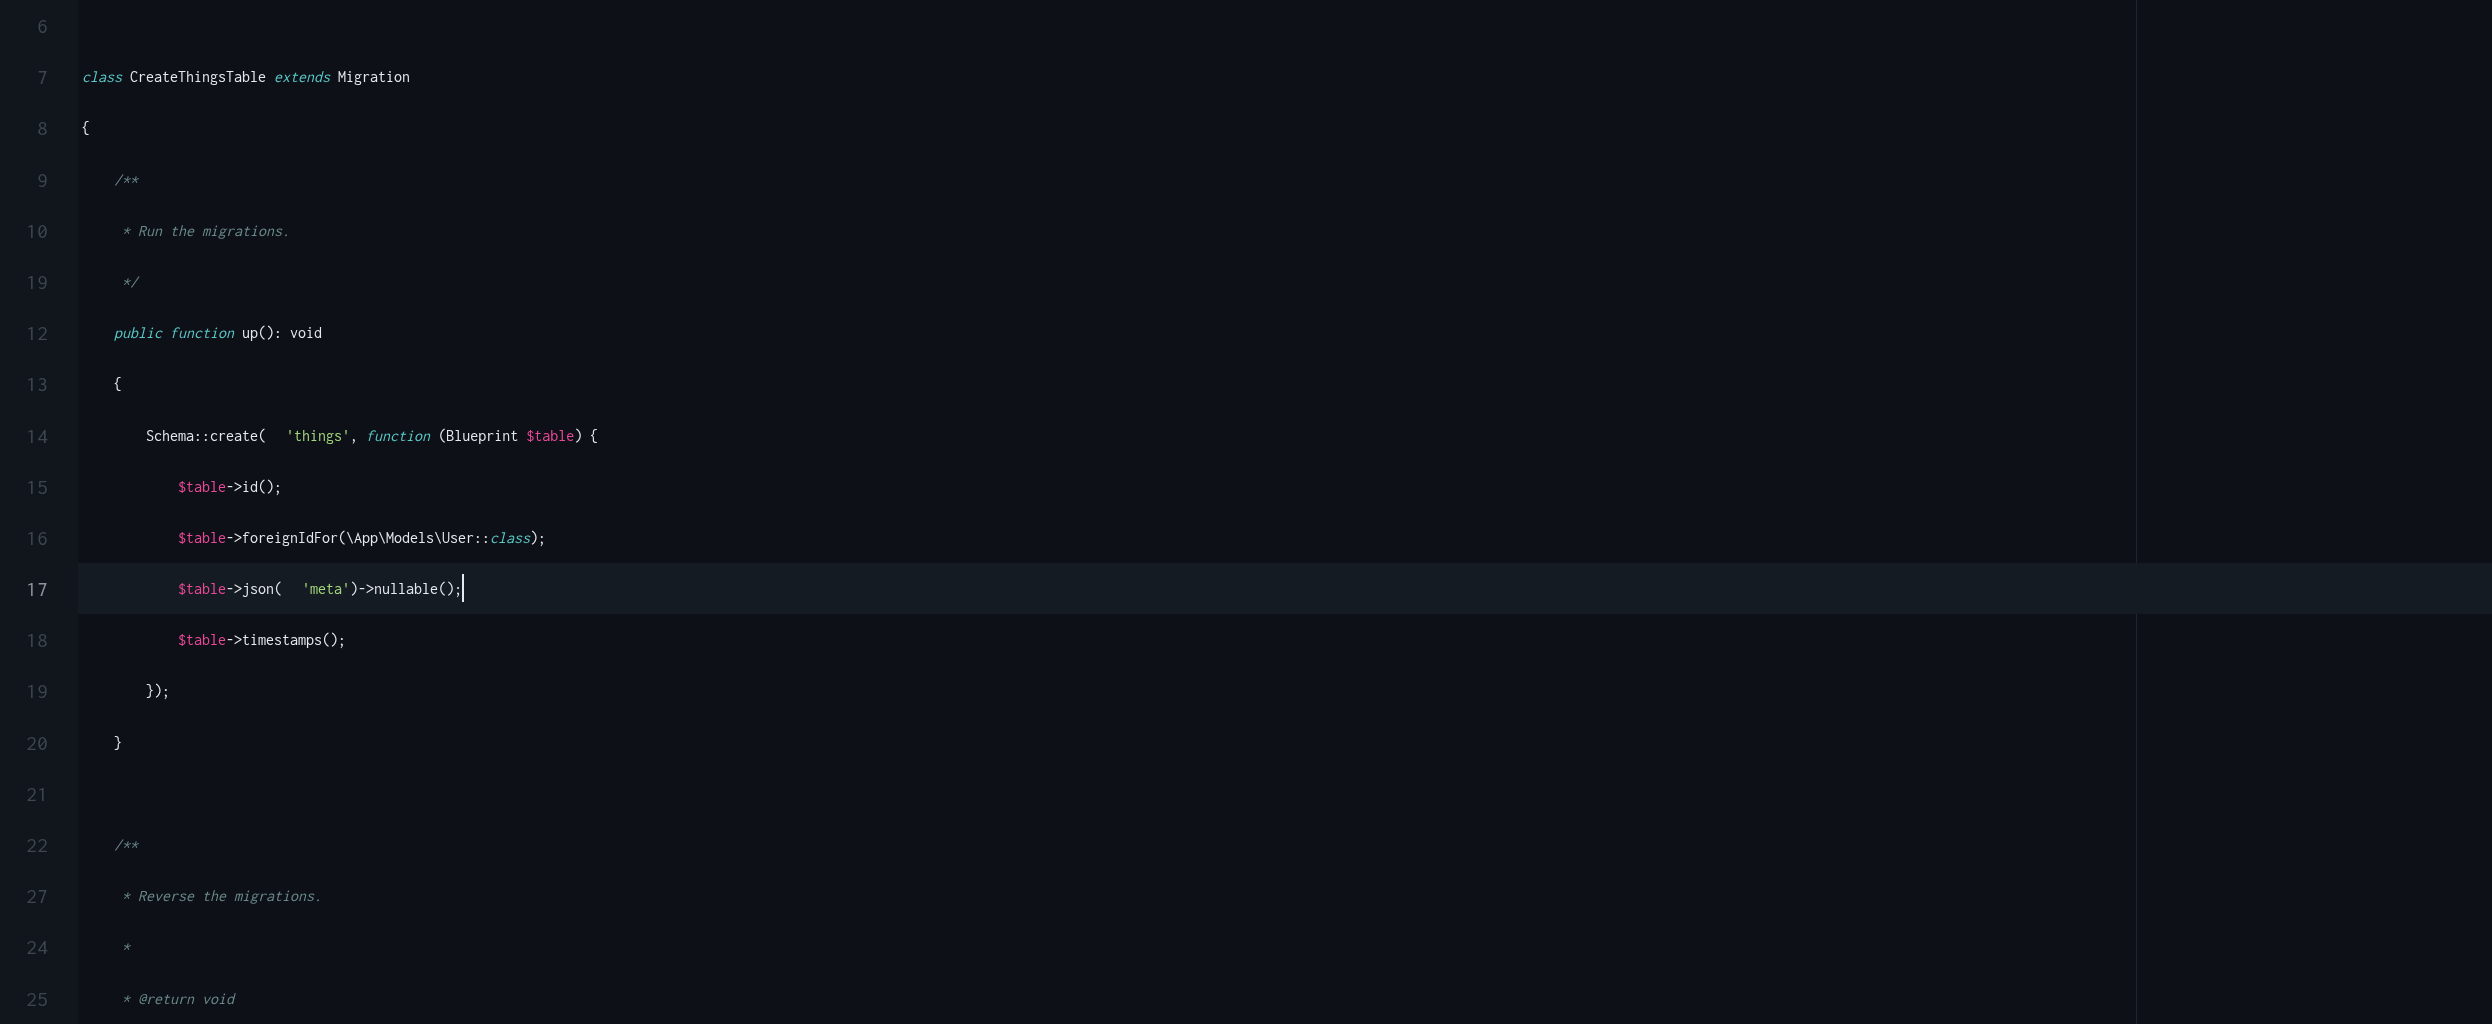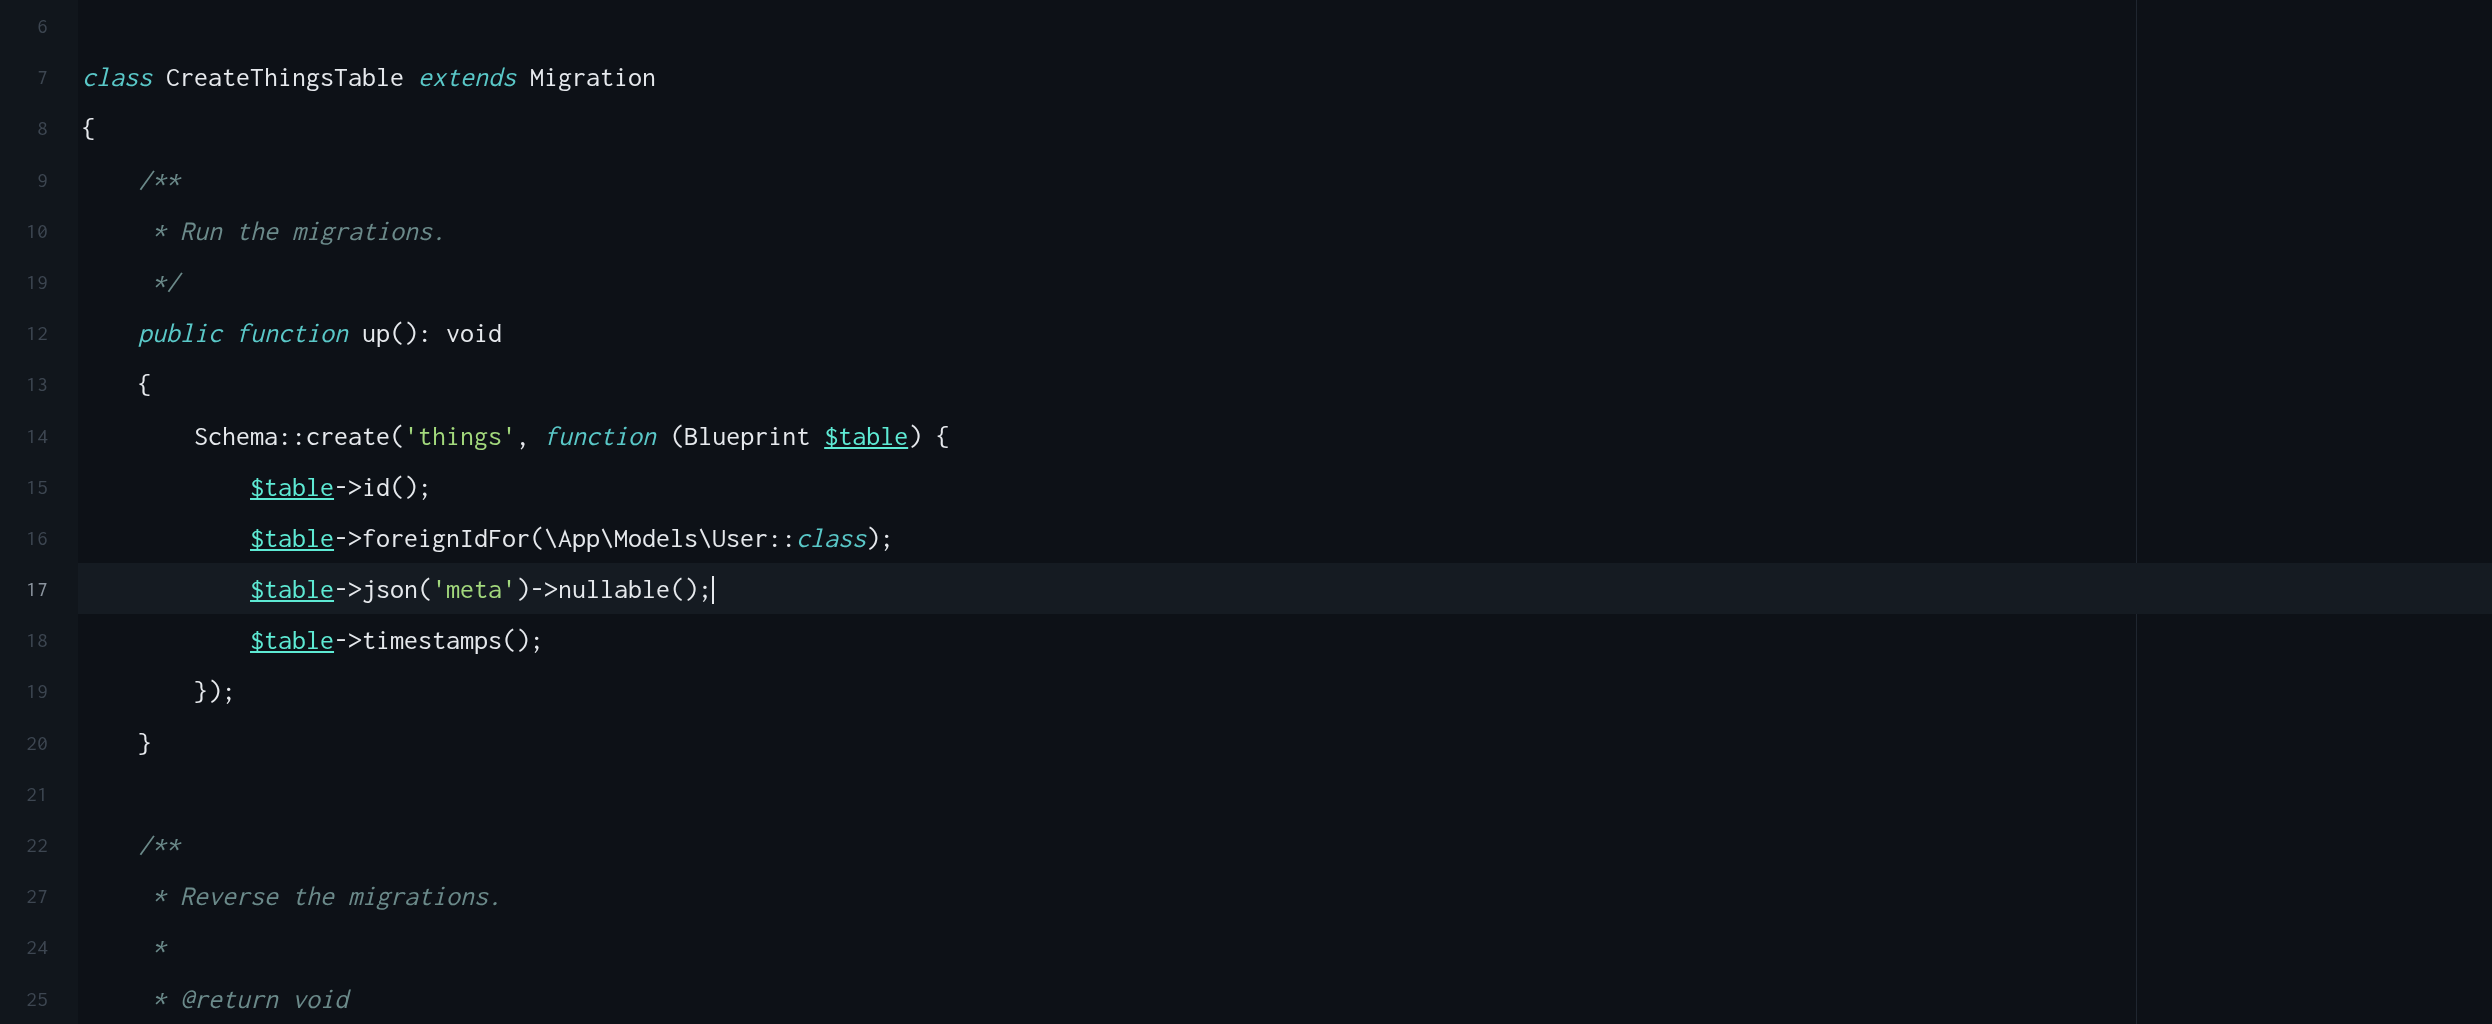--- a/index.html
+++ b/index.html
@@ -35,43 +35,43 @@
   }
   .code-area {
     flex: 1;
     position: relative;
     background: #0d1117;
   }
   .code-line {
     height: 51.2px;
     line-height: 51.2px;
     white-space: pre;
-    font-size: 28px;
+    font-size: 16px;
     color: #e6e9ed;
     padding-left: 4px;
     position: relative;
   }
   .code-line.current-line {
     background: #151b22;
   }
   .ruler {
     position: absolute;
     top: 0;
     bottom: 0;
     left: 2058px;
     width: 1px;
     background: #1f2630;
   }
   
   .tk-kw      { color: #5ac8c8; font-style: italic; }                        
-  .tk-str     { color: #a3d97d; }                        
+  .tk-str     { color: #a3d97d; margin-left: 20px; }                        
   .tk-comment { color: #6b8a8a; font-style: italic; }   
   .tk-type    { color: #e6e9ed; }                        
   .tk-fn      { color: #e6e9ed; }                        
-  .tk-var     { color: #5eead4; text-decoration: underline; }                        
+  .tk-var     { color: #ec4899; }                        
   .tk-punc    { color: #e6e9ed; }                        
   .tk-doctag  { color: #6b8a8a; font-style: italic; }
   .cursor {
     display: inline-block;
     width: 2px;
     height: 28px;
     background: #e6e9ed;
     vertical-align: middle;
     margin-bottom: 4px;
   }

